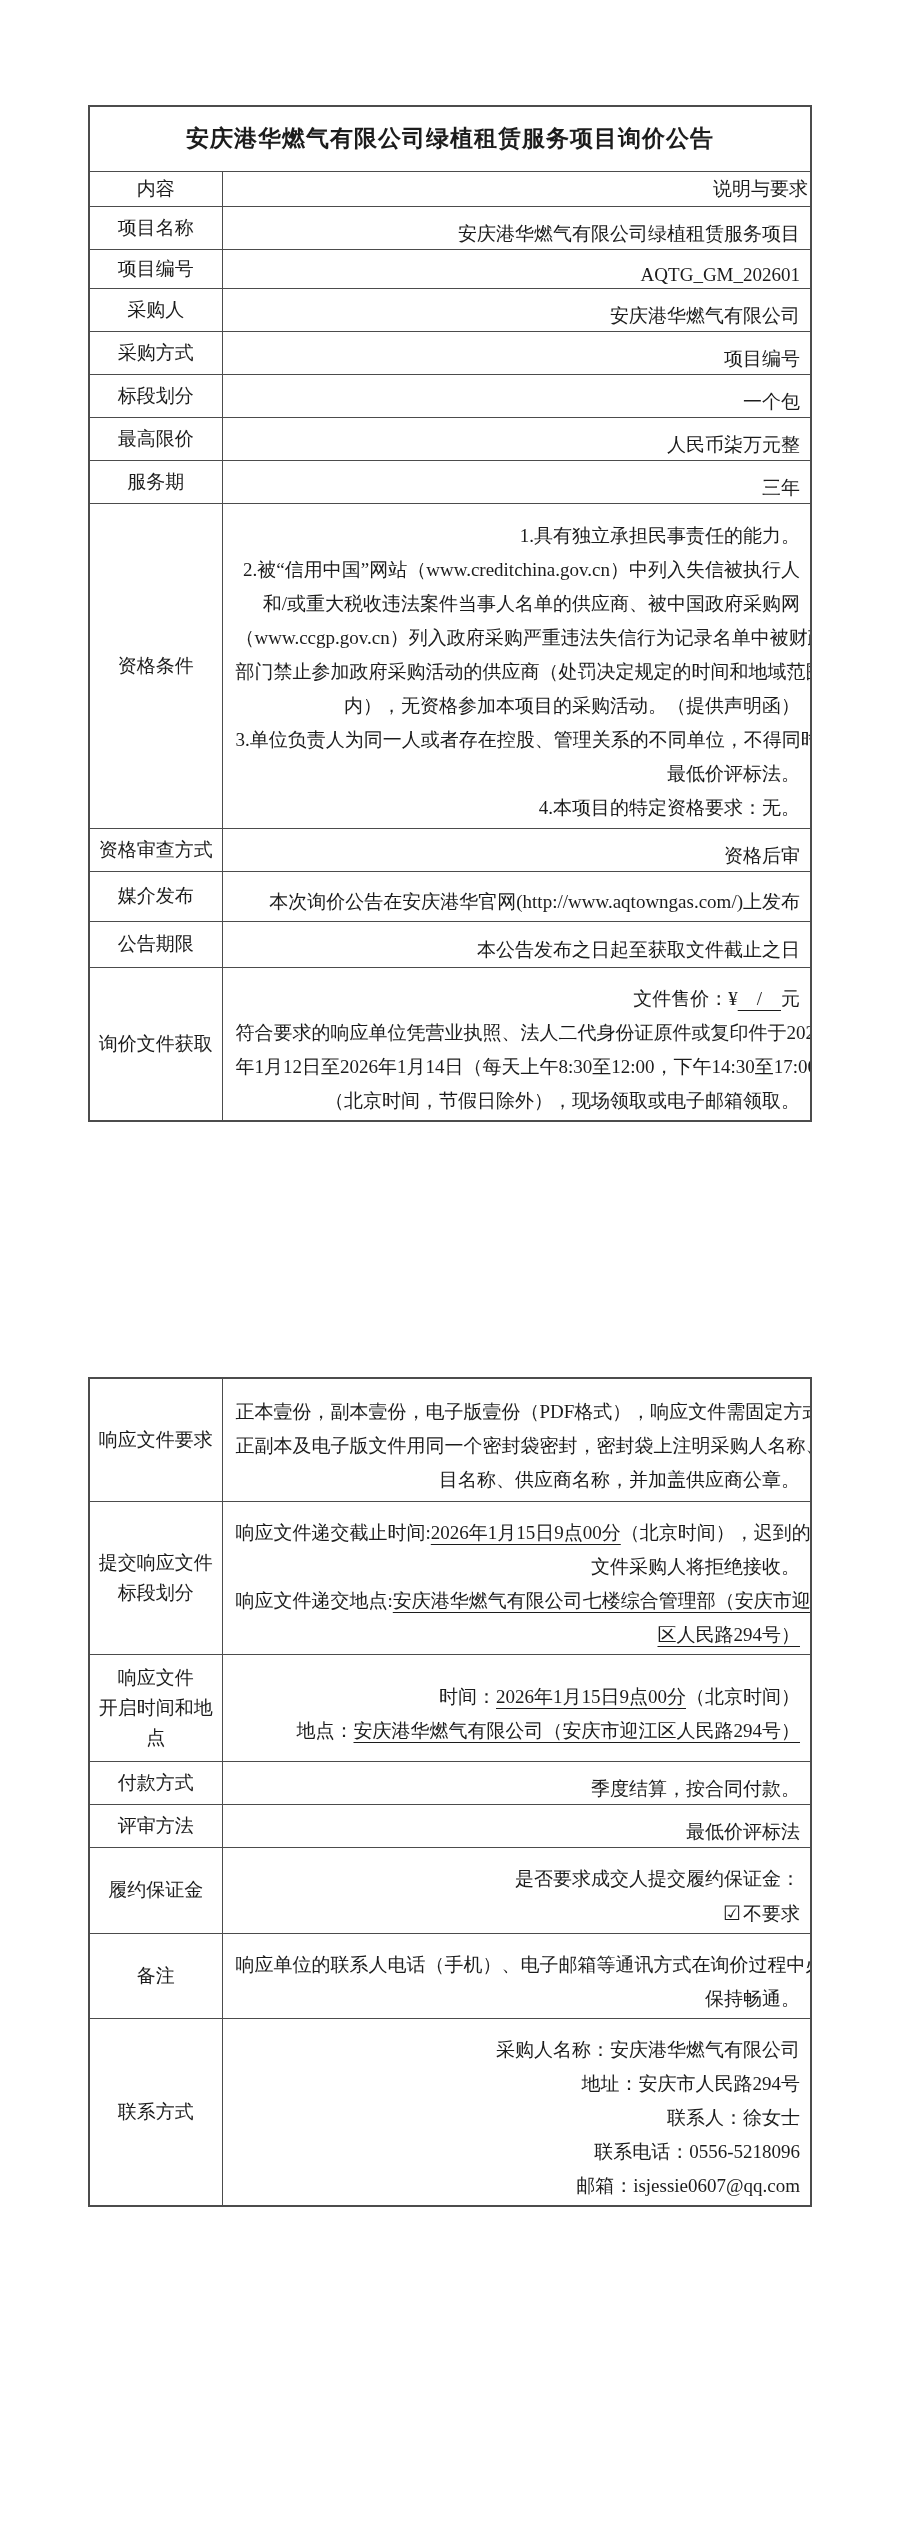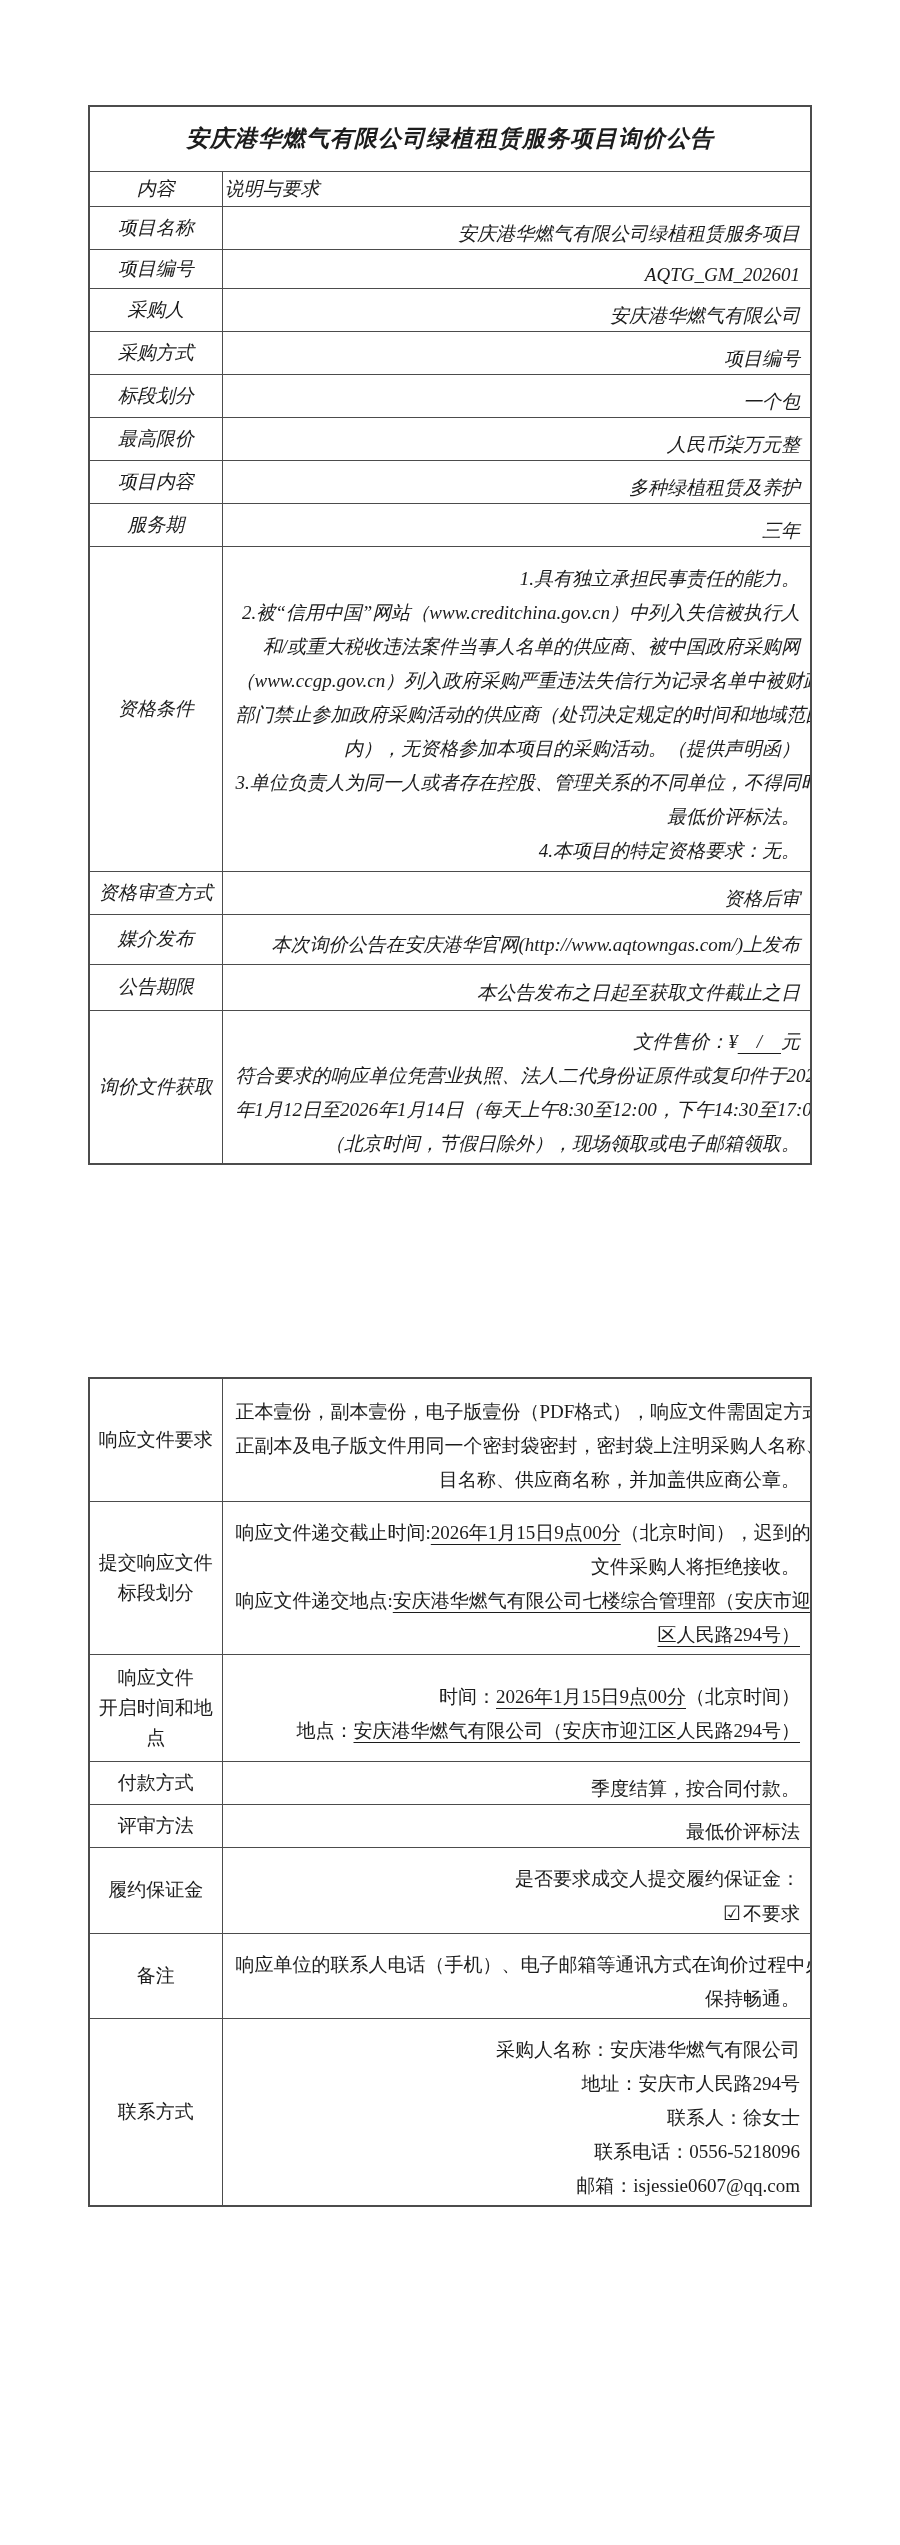--- a/index.html
+++ b/index.html
@@ -5,27 +5,27 @@
   html,body{margin:0;padding:0;}
   body{
     width:900px;height:2545px;background:#ffffff;position:relative;
     font-family:"Liberation Serif","DejaVu Serif",serif;color:#1c1c1c;
   }
   table.doc{
     position:absolute;left:88px;width:724px;
     border-collapse:collapse;table-layout:fixed;background:#fff;
     border:2px solid #4c4c4c;
   }
-  #t1{top:105px;font-style:italic;}
+  #t1{top:105px;}
   #t2{top:1377px;}
   col.c1{width:133px;}
   td{border:1px solid #4c4c4c;font-size:19px;vertical-align:middle;overflow:hidden;}
   td.lab{text-align:center;padding:2px 4px;line-height:30px;}
   td.val{padding:14px 10px 2px 13px;text-align:right;}
-  td.val.center{text-align:left;padding:2px;}
+  td.val.center{text-align:right;padding:2px;}
   .title-cell{text-align:center;font-weight:bold;font-size:23px;letter-spacing:1px;}
   .ln{line-height:34px;white-space:nowrap;}
   .u{text-decoration:underline;text-underline-offset:5px;}
   .cb{font-size:20px;margin-right:2px;}
 </style>
 </head>
 <body>
 
 <table class="doc" id="t1">
   <colgroup>
@@ -59,24 +59,20 @@
     <td class="lab">采购方式</td>
     <td class="val">项目编号</td>
   </tr>
   <tr style="height:34px;">
     <td class="lab">标段划分</td>
     <td class="val">一个包</td>
   </tr>
   <tr style="height:34px;">
     <td class="lab">最高限价</td>
     <td class="val">人民币柒万元整</td>
-  </tr>
-  <tr style="height:34px;">
-    <td class="lab">项目内容</td>
-    <td class="val">多种绿植租赁及养护</td>
   </tr>
   <tr style="height:35px;">
     <td class="lab">服务期</td>
     <td class="val">三年</td>
   </tr>
 
   <tr style="height:325px;">
     <td class="lab">资格条件</td>
     <td class="val">
       <div class="ln">1.具有独立承担民事责任的能力。</div>

